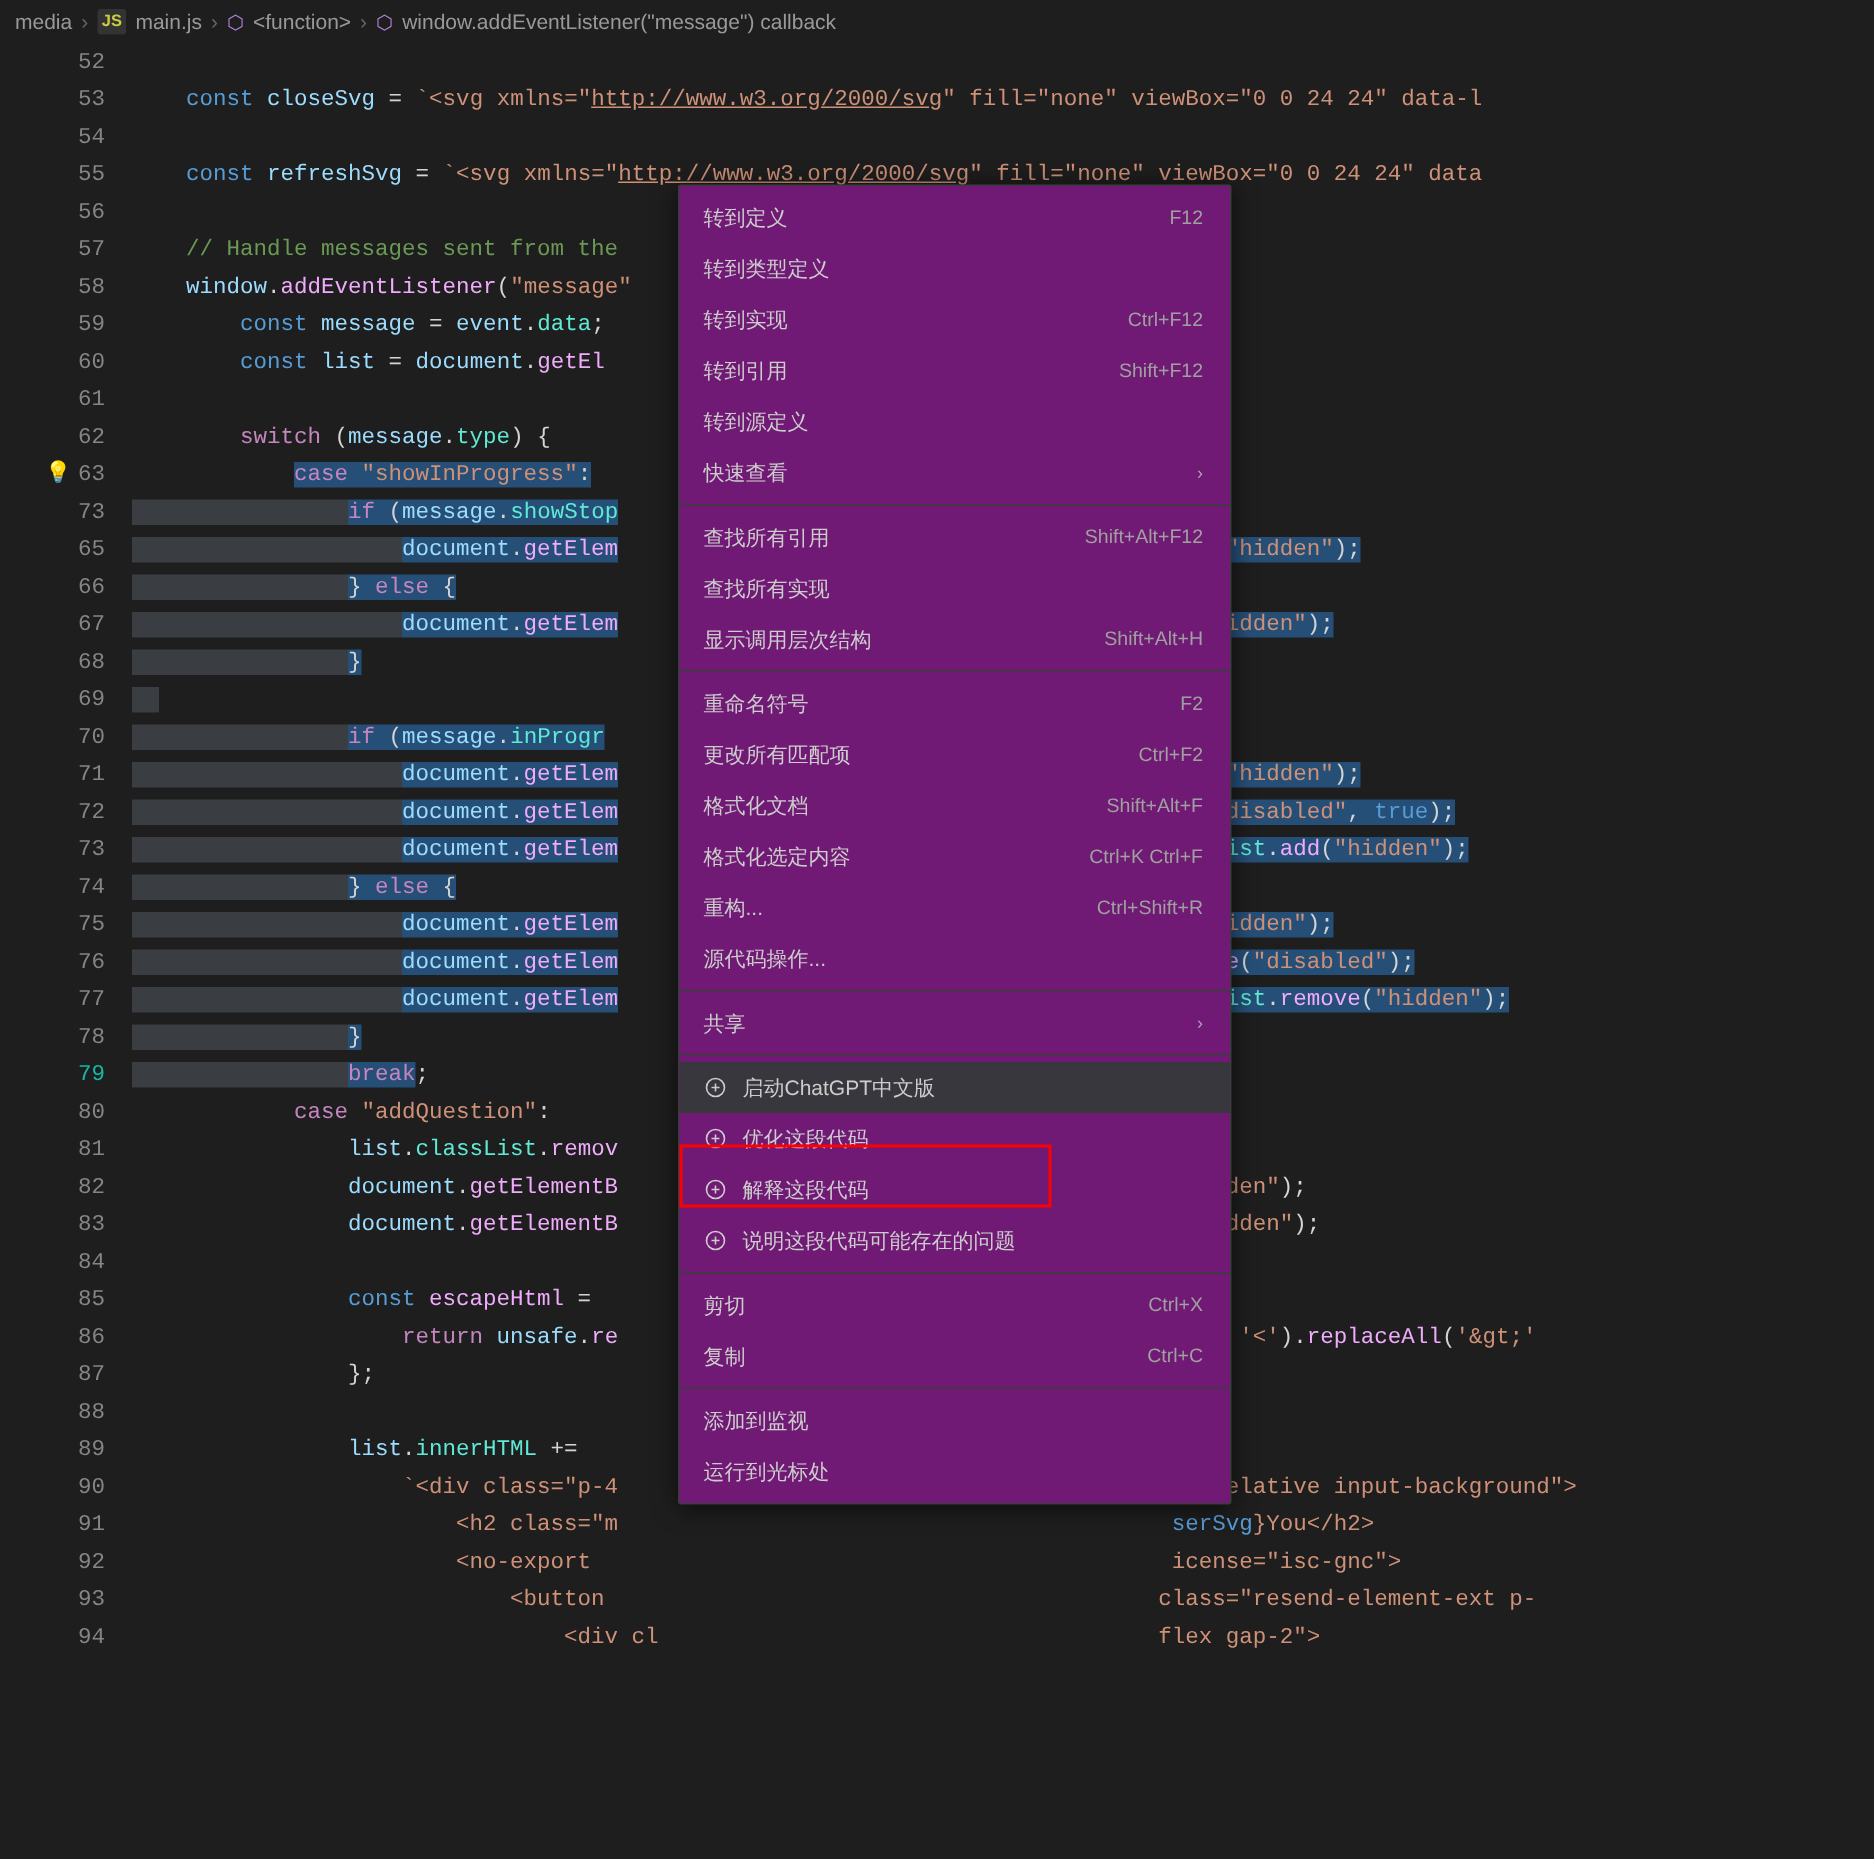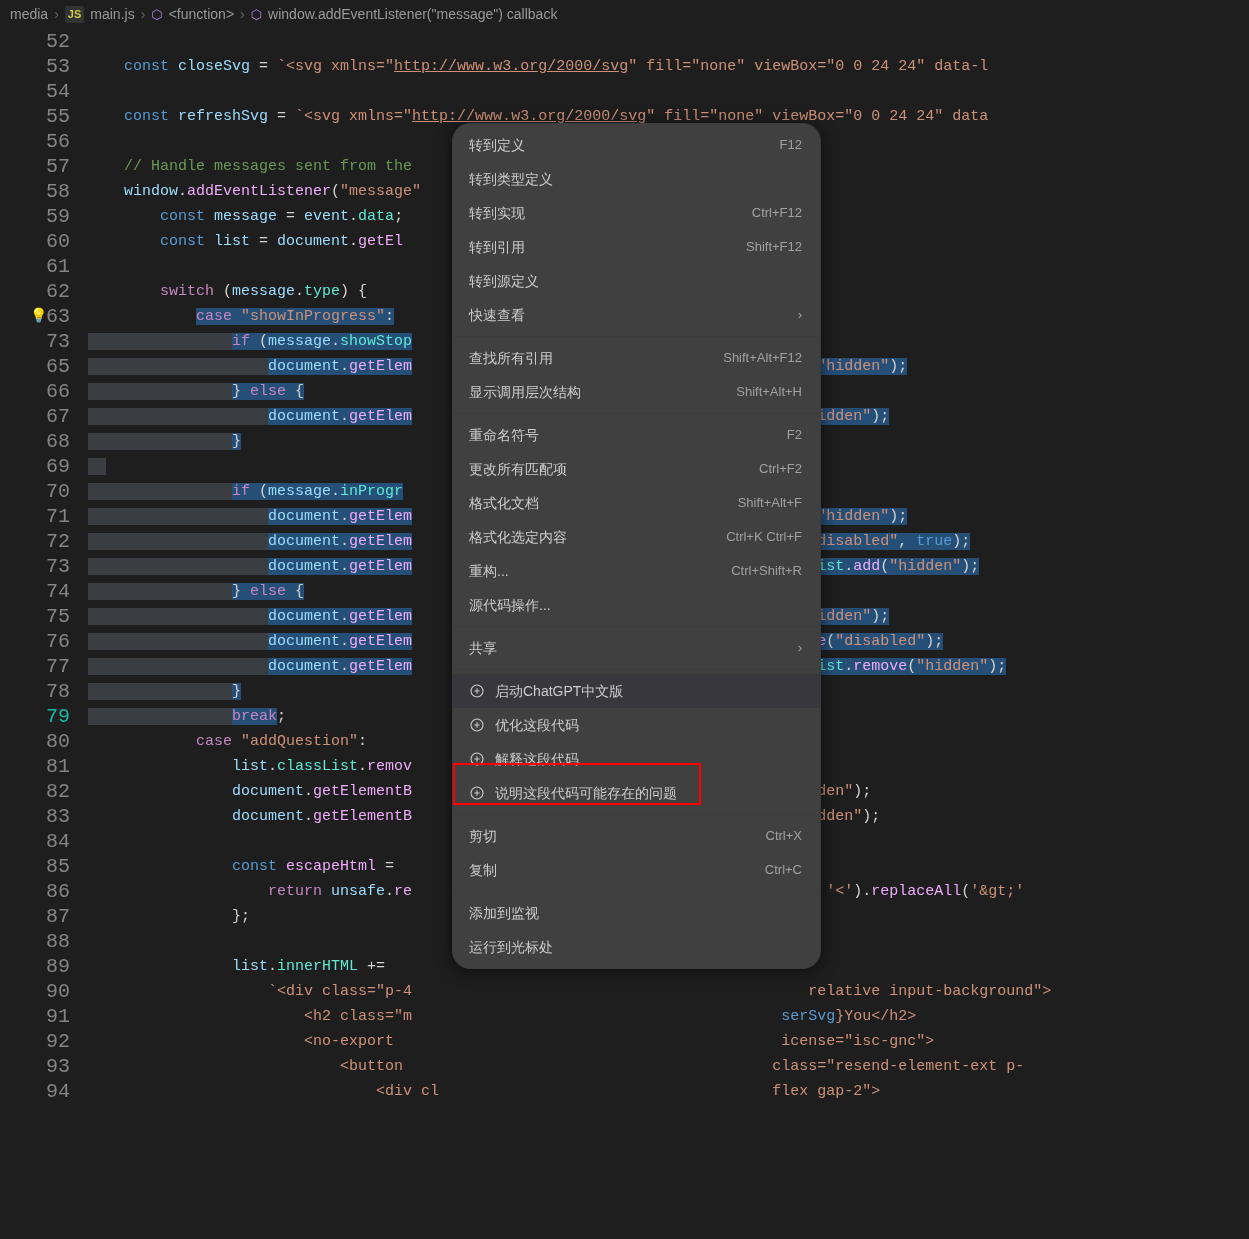--- a/index.html
+++ b/index.html
@@ -2,39 +2,39 @@
 <html><head>
 <meta charset="utf-8">
 <style>
 html,body{margin:0;padding:0;background:#1e1e1e;color:#d4d4d4;font-family:Consolas,"Courier New",monospace;font-size:14px;overflow:hidden}
 body{width:1249px;height:1239px;position:relative;line-height:1.5}
 .breadcrumbs{display:flex;align-items:center;gap:6px;padding:4px 10px;font-size:14px;color:#999;font-family:"Segoe UI",sans-serif}
 .breadcrumbs .sep{color:#666}
 .breadcrumbs .js{color:#cbcb41;font-weight:bold;font-size:11px;background:#333;padding:0 3px;border-radius:2px}
 .breadcrumbs .fn-cube{color:#b180d7;font-size:13px}
 .editor{display:flex;position:relative}
-.gutter{width:70px;text-align:right;color:#858585;padding-right:18px;user-select:none;font-size:20px}
+.gutter{width:70px;text-align:right;color:#858585;padding-right:18px;user-select:none;font-size:15px}
 .gutter div{height:25px;line-height:25px}
 .gutter .current{color:#14b8a6}
 .code{position:relative;flex:1;font-size:15px}
 .line{height:25px;line-height:25px;white-space:pre}
 .sel{background:#264f78}
 .sel-dim{background:#3a3d41}
 .kw{color:#569cd6}
 .kw2{color:#c586c0}
 .str{color:#ce9178}
 .fn{color:#f0abfc}
 .var{color:#9cdcfe}
 .prop{color:#5eead4}
 .lit{color:#569cd6}
 .cmt{color:#6a9955}
 .url{color:#ce9178;text-decoration:underline;text-decoration-color:#ce9178}
 .tmpl{color:#569cd6}
 .lightbulb{position:absolute;left:-58px;top:0;color:#ffcc00;font-size:14px}
-.ctx-menu{position:absolute;left:452px;top:123px;width:367px;background:#404040;border:1px solid #3c3c3c;box-shadow:0 2px 16px rgba(0,0,0,.6);z-index:10;font-family:"Segoe UI","Microsoft YaHei",sans-serif;font-size:14px;color:#ccc;border-radius:18px;padding:4px 0}
+.ctx-menu{position:absolute;left:452px;top:123px;width:367px;background:#701a75;border:1px solid #3c3c3c;box-shadow:0 2px 16px rgba(0,0,0,.6);z-index:10;font-family:"Segoe UI","Microsoft YaHei",sans-serif;font-size:14px;color:#ccc;border-radius:2px;padding:4px 0}
 .ctx-item{display:flex;align-items:center;justify-content:space-between;height:34px;padding:0 18px 0 16px;cursor:default}
 .ctx-item.hover2{background:#37373d}
 .ctx-item .left{display:flex;align-items:center;gap:10px}
 .ctx-item .kb{color:#a0a0a0;font-size:13px}
 .ctx-sep{height:1px;background:#3c3c3c;margin:4px 0}
 .ctx-icon{width:16px;height:16px;display:flex;align-items:center;justify-content:center}
 .ctx-icon svg{width:16px;height:16px}
 .arrow{color:#aaa;font-size:12px}
 .highlight-box{position:absolute;border:2px solid #ff0000;pointer-events:none;z-index:20}
 </style>
@@ -171,20 +171,24 @@
   <div class="ctx-item">
       <span class="left">快速查看</span>
       <span class="arrow">›</span>
     </div>
   <div class="ctx-sep"></div>
   <div class="ctx-item">
       <span class="left">查找所有引用</span>
       <span class="kb">Shift+Alt+F12</span>
     </div>
   <div class="ctx-item">
+      <span class="left">查找所有实现</span>
+      <span class="kb"></span>
+    </div>
+  <div class="ctx-item">
       <span class="left">显示调用层次结构</span>
       <span class="kb">Shift+Alt+H</span>
     </div>
   <div class="ctx-sep"></div>
   <div class="ctx-item">
       <span class="left">重命名符号</span>
       <span class="kb">F2</span>
     </div>
   <div class="ctx-item">
       <span class="left">更改所有匹配项</span>

